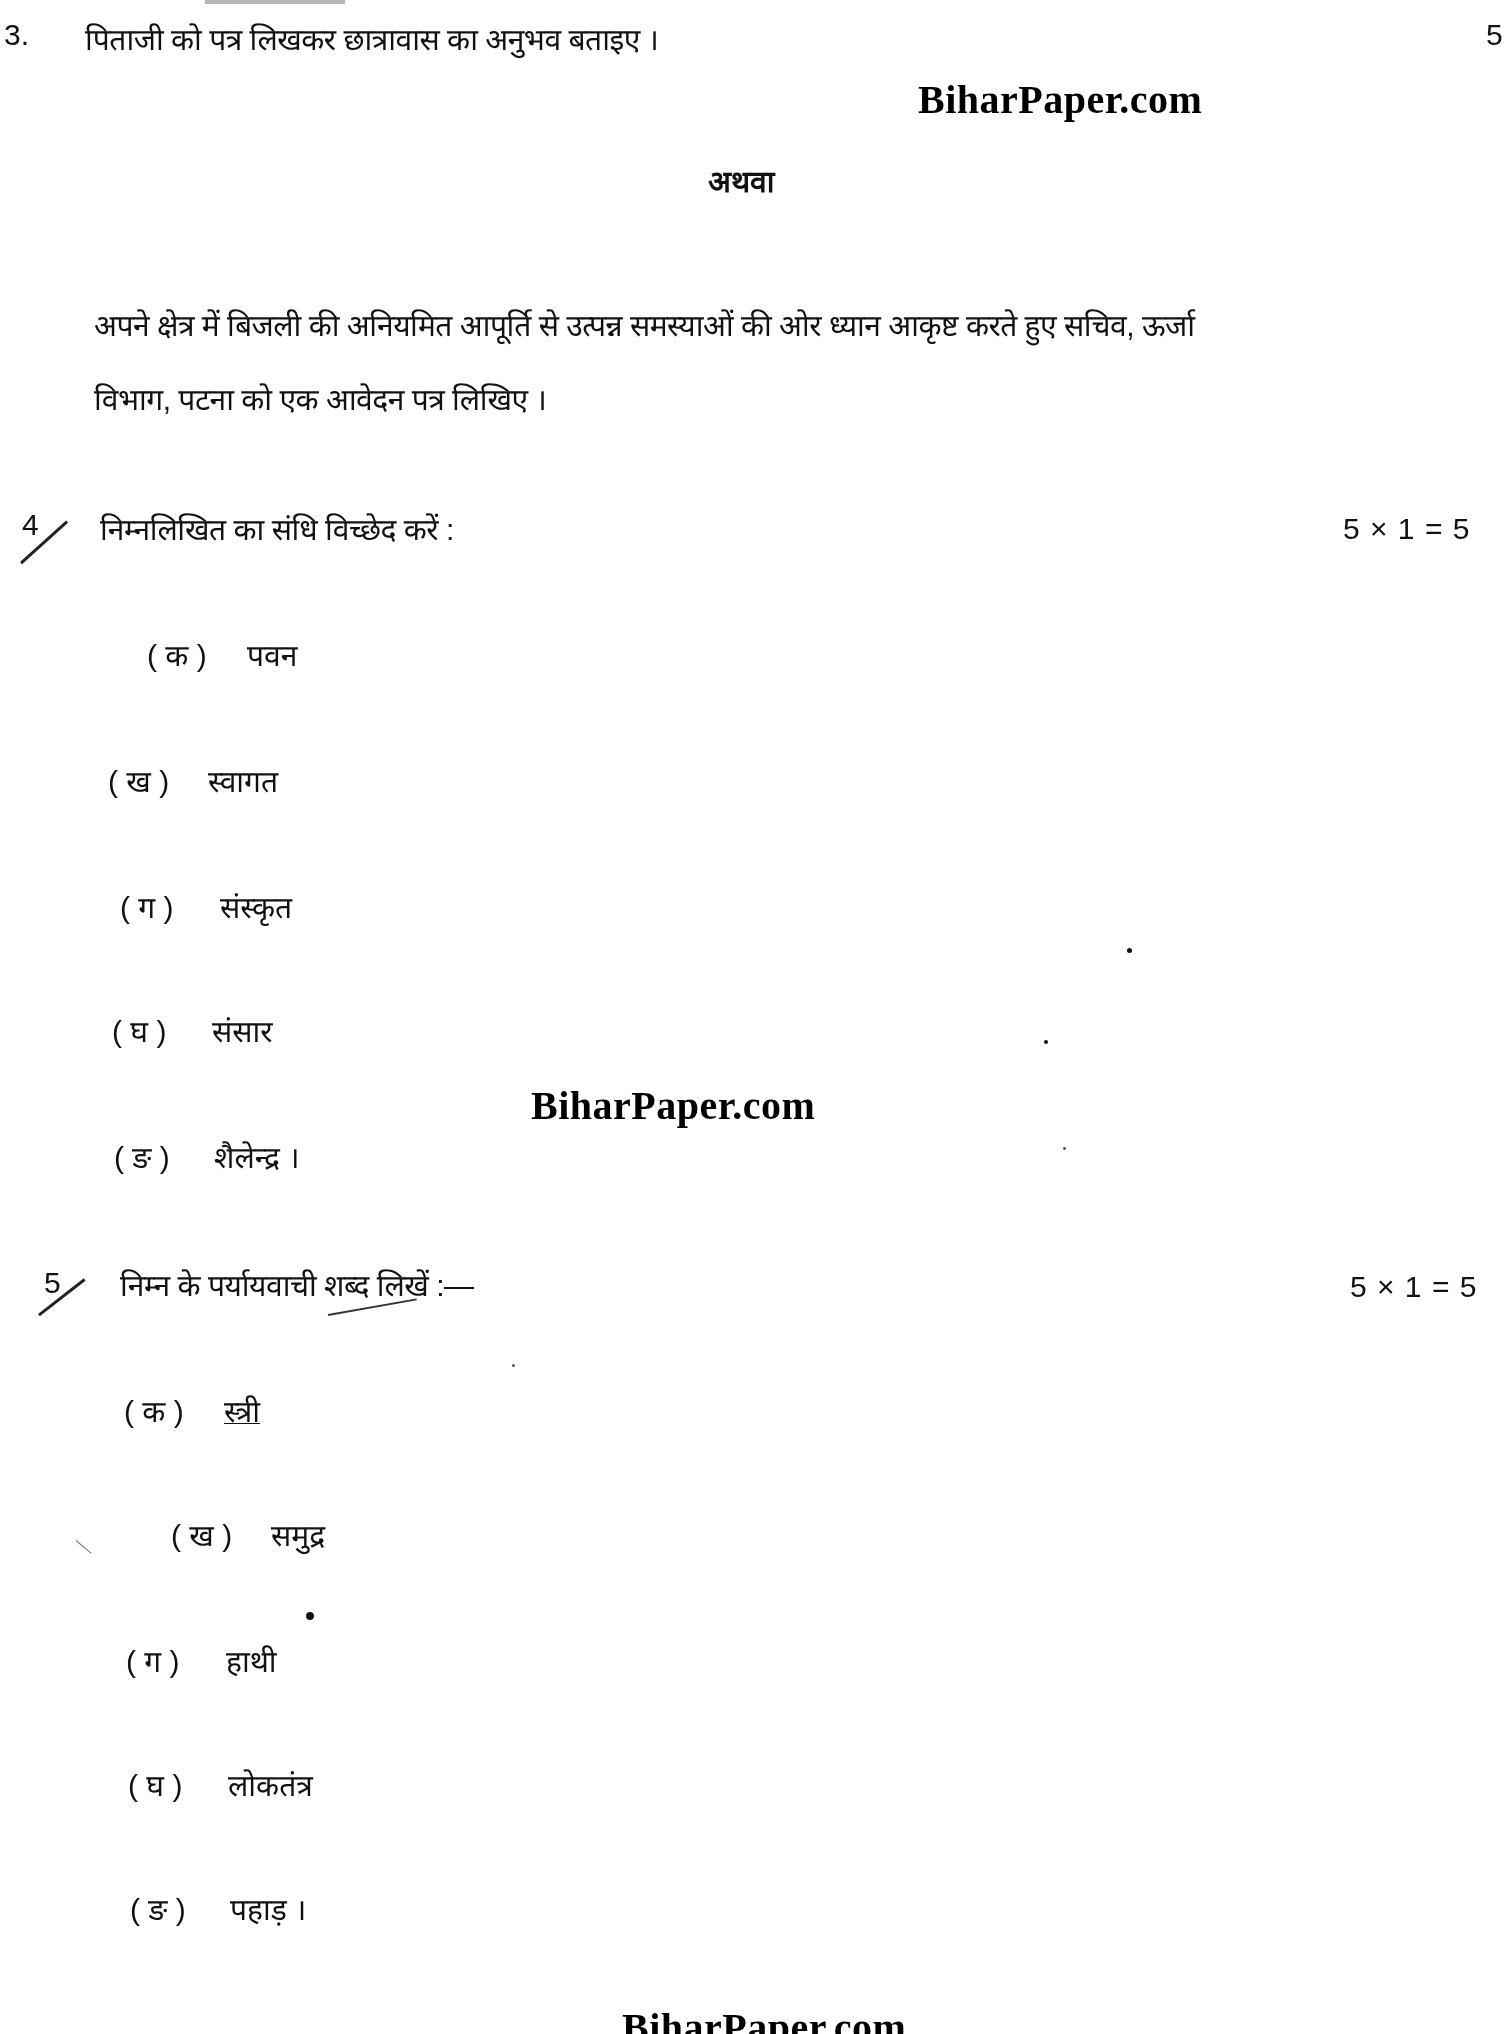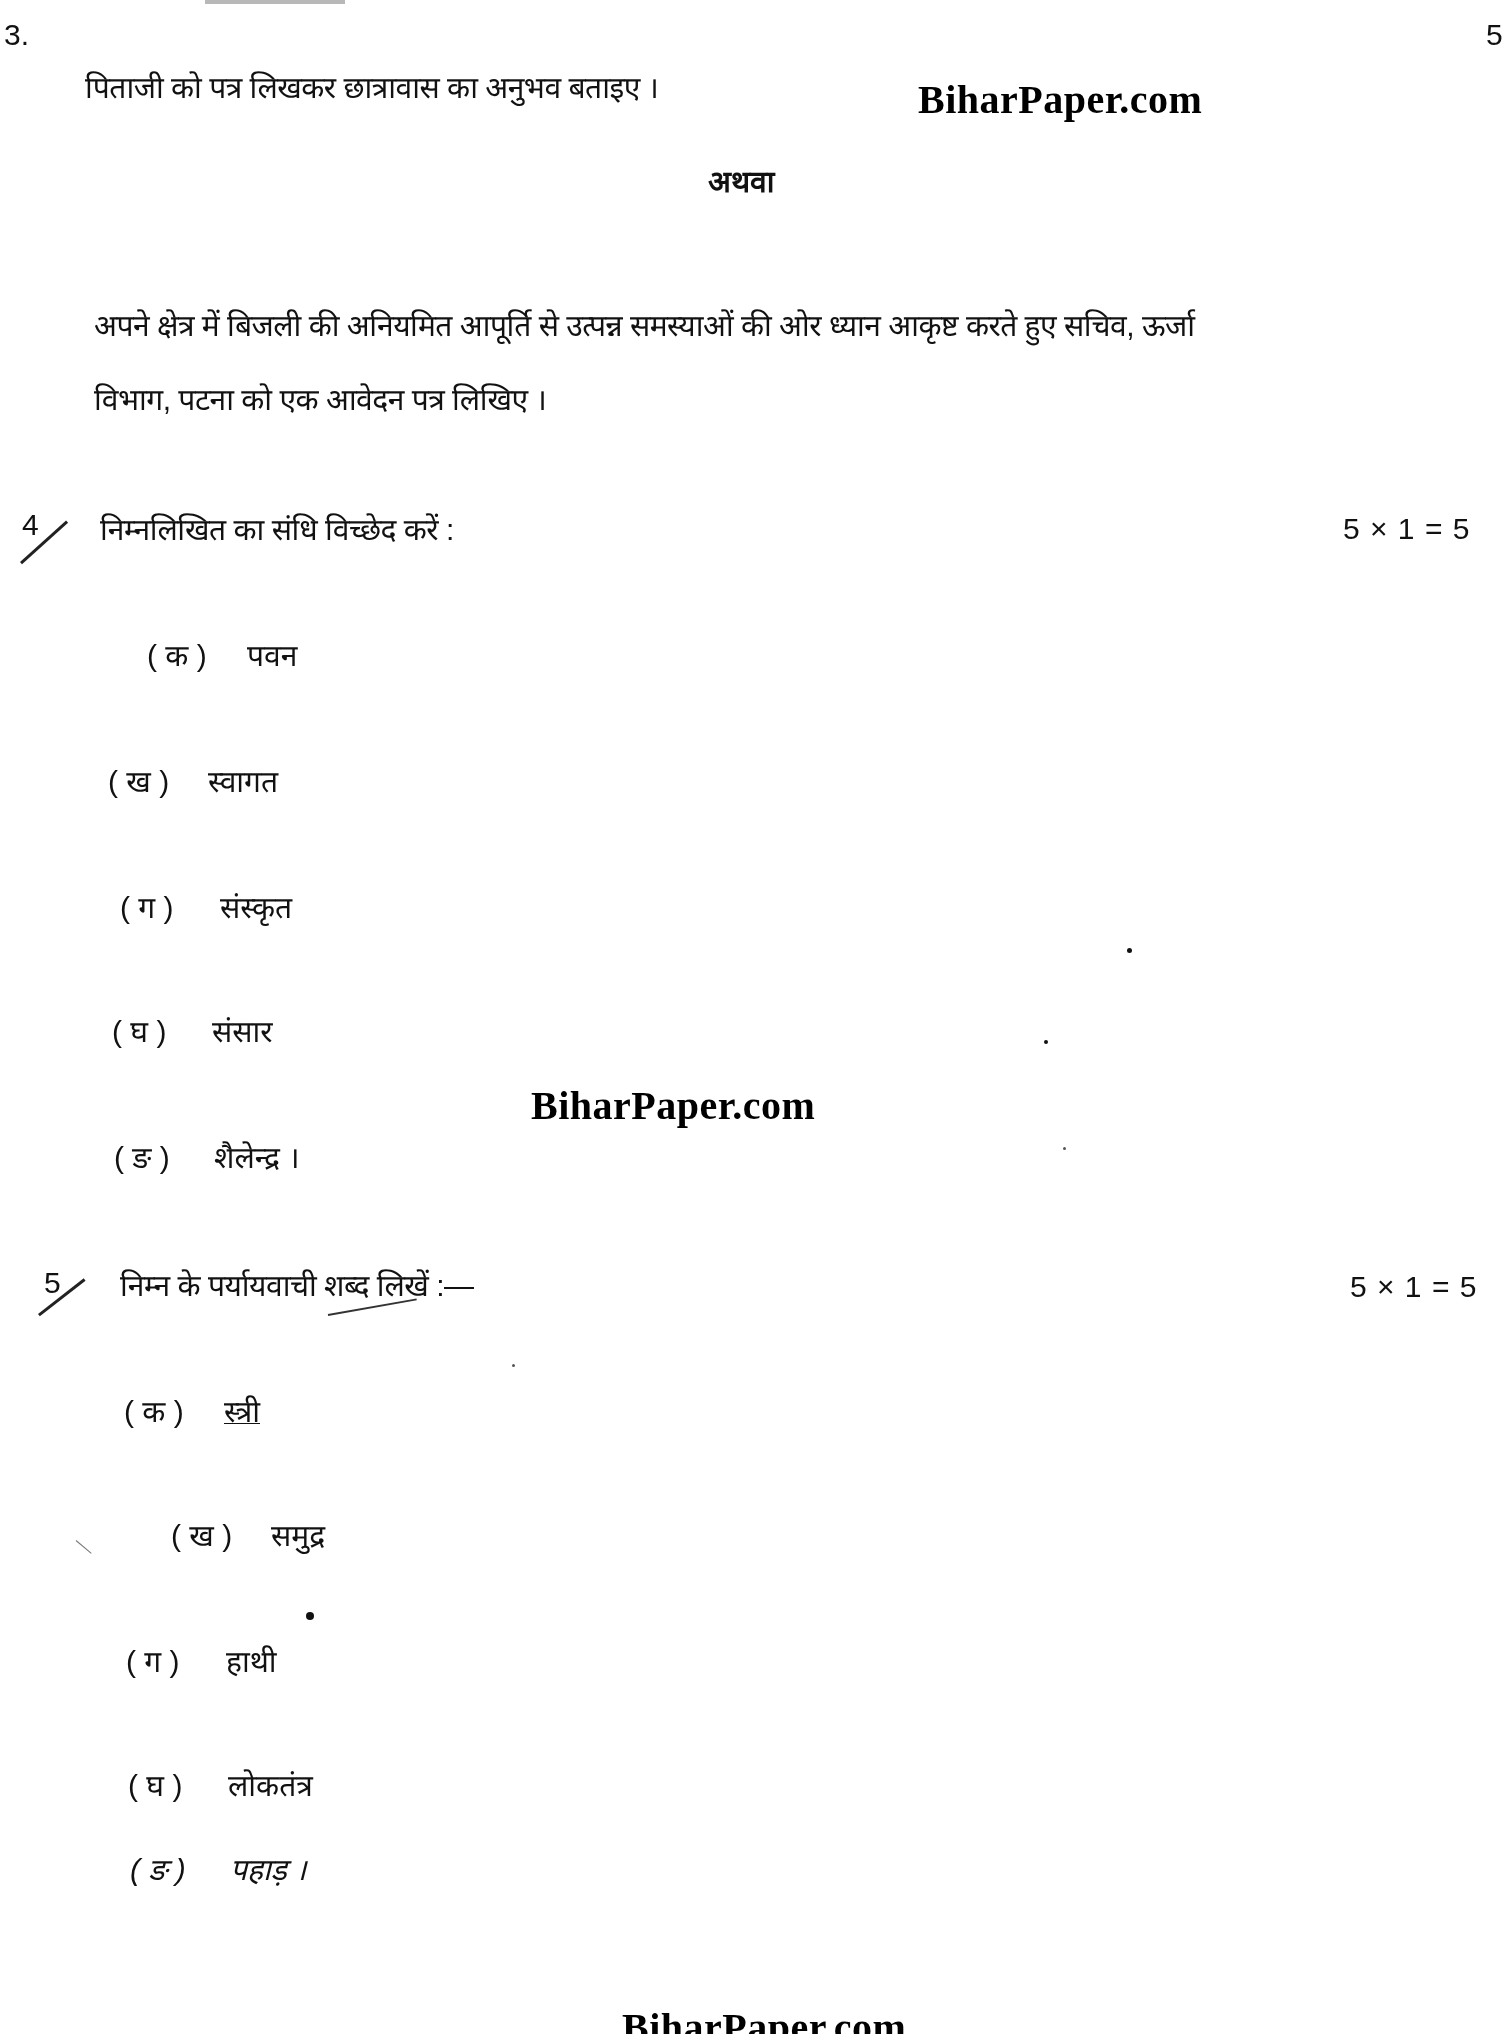--- a/index.html
+++ b/index.html
@@ -49,21 +49,21 @@
       background: #888;
       opacity: 0.6;
     }
   </style>
 </head>
 <body>
 
 <div class="top-fragment" style="left:205px;width:140px;"></div>
 
 <div class="abs qnum" style="left:4px;top:18px;">3.</div>
-<div class="abs hi" style="left:85px;top:18px;margin-top:48px;">पिताजी को पत्र लिखकर छात्रावास का अनुभव बताइए ।</div>
+<div class="abs hi" style="left:85px;top:18px;">पिताजी को पत्र लिखकर छात्रावास का अनुभव बताइए ।</div>
 <div class="abs marks" style="left:1486px;top:18px;">5</div>
 
 <div class="abs wm" style="left:918px;top:76px;">BiharPaper.com</div>
 
 <div class="abs center-bold" style="left:708px;top:160px;">अथवा</div>
 
 <div class="abs hi" style="left:94px;top:288px;margin-top:16px;">अपने क्षेत्र में बिजली की अनियमित आपूर्ति से उत्पन्न समस्याओं की ओर ध्यान आकृष्ट करते हुए सचिव, ऊर्जा</div>
 <div class="abs hi" style="left:94px;top:378px;">विभाग, पटना को एक आवेदन पत्र लिखिए ।</div>
 
 <div class="abs qnum" style="left:22px;top:508px;">4</div>
@@ -111,17 +111,17 @@
 <div class="underline-scrib" style="left:76px;top:1540px;width:20px;height:1px;transform:rotate(40deg);background:#777;"></div>
 
 <div class="abs" style="left:126px;top:1640px;">
   <span class="item-label">( ग )</span><span class="item-word">हाथी</span>
 </div>
 <div class="speck" style="left:306px;top:1612px;width:8px;height:8px;background:#111;"></div>
 
 <div class="abs" style="left:128px;top:1764px;">
   <span class="item-label">( घ )</span><span class="item-word">लोकतंत्र</span>
 </div>
-<div class="abs" style="left:130px;top:1848px;font-style:italic;">
+<div class="abs" style="left:130px;top:1888px;">
   <span class="item-label">( ङ )</span><span class="item-word">पहाड़ ।</span>
 </div>
 
 <div class="abs wm" style="left:622px;top:2004px;">BiharPaper.com</div>
 
 </body></html>

